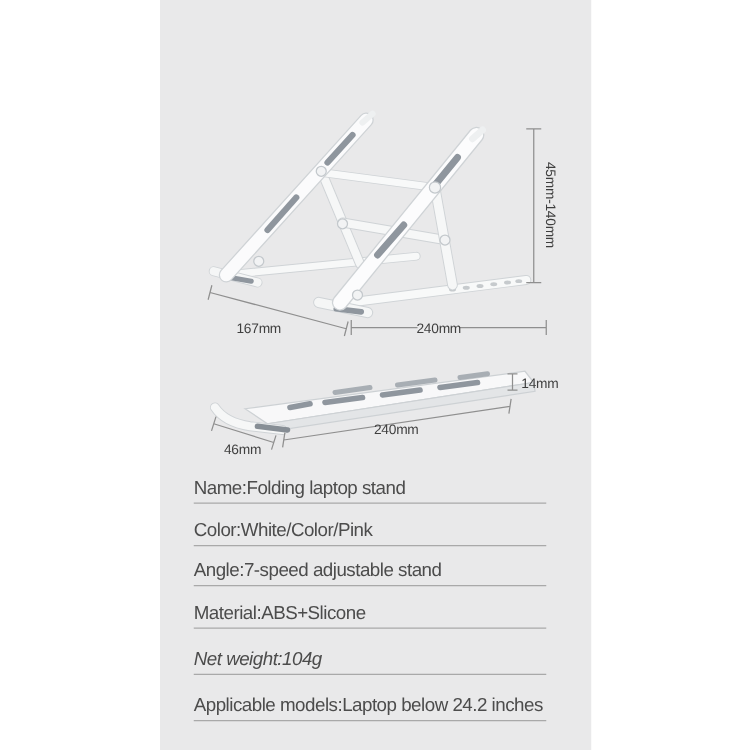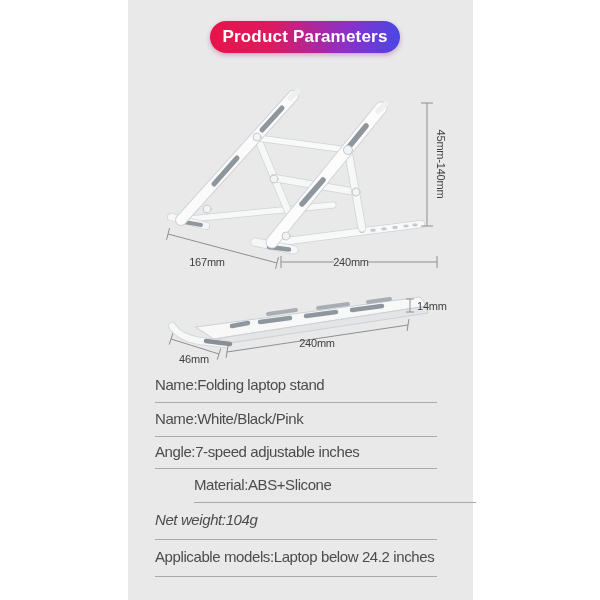--- a/index.html
+++ b/index.html
@@ -17,33 +17,30 @@
     background:linear-gradient(90deg,#e8134a 0%,#dd1a5e 32%,#8c30c9 72%,#4a46e6 100%);
     box-shadow:0 2px 5px rgba(150,30,120,.35);
     display:flex; align-items:center; justify-content:center;
     color:#ffffff; font-size:17px; font-weight:bold; letter-spacing:.2px;
   }
   svg.art { position:absolute; left:0; top:0; width:600px; height:600px; }
   svg.art text { font-family:"Liberation Sans", sans-serif; font-size:11px; fill:#3f3f3f; letter-spacing:-0.2px; }
   .spec-row {
     position:absolute; left:155px; width:282px; box-sizing:border-box;
     border-bottom:1px solid #a9a9a9;
-    display:flex; align-items:center; padding-bottom:3px;
+    display:flex; align-items:flex-end; padding-bottom:3px;
     color:#4c4c4c; font-size:15px; letter-spacing:-0.4px; white-space:nowrap;
   }
 </style>
 </head>
 <body>
 
 <div class="page">
   <div class="panel"></div>
 
-  <div class="banner">
-    <span>Product Parameters</span>
-  </div>
 
   <svg class="art" viewBox="0 0 600 600">
 
     <g stroke-linecap="round" fill="none">
 
       <line x1="180" y1="220" x2="333" y2="205" stroke="#cfd3d6" stroke-width="7"></line>
       <line x1="180" y1="220" x2="333" y2="205" stroke="#f7f8f8" stroke-width="5.5"></line>
       <line x1="171" y1="217" x2="206" y2="226" stroke="#cfd3d6" stroke-width="8"></line>
       <line x1="171" y1="217" x2="206" y2="226" stroke="#f5f6f6" stroke-width="6.5"></line>
       <line x1="184" y1="222" x2="201" y2="225" stroke="#8f969e" stroke-width="4"></line>
@@ -130,26 +127,26 @@
     <text x="417" y="310" text-anchor="start">14mm</text>
     <text x="317" y="347" text-anchor="middle">240mm</text>
     <text x="194" y="363" text-anchor="middle">46mm</text>
   </svg>
 
   <div>
     <div class="spec-row" style="top:370px;height:33px;">
       <span>Name:Folding laptop stand</span>
     </div>
     <div class="spec-row" style="top:403px;height:34px;">
-      <span>Name:White/Black/Pink</span>
+      <span>Color:White/Color/Pink</span>
     </div>
     <div class="spec-row" style="top:437px;height:32px;">
-      <span>Angle:7-speed adjustable inches</span>
+      <span>Angle:7-speed adjustable stand</span>
     </div>
-    <div class="spec-row" style="top:469px;height:34px;margin-left:39px;">
+    <div class="spec-row" style="top:469px;height:34px;">
       <span>Material:ABS+Slicone</span>
     </div>
     <div class="spec-row" style="top:503px;height:37px;font-style:italic;">
       <span>Net weight:104g</span>
     </div>
     <div class="spec-row" style="top:540px;height:37px;">
       <span>Applicable models:Laptop below 24.2 inches</span>
     </div>
   </div>
 </div>

